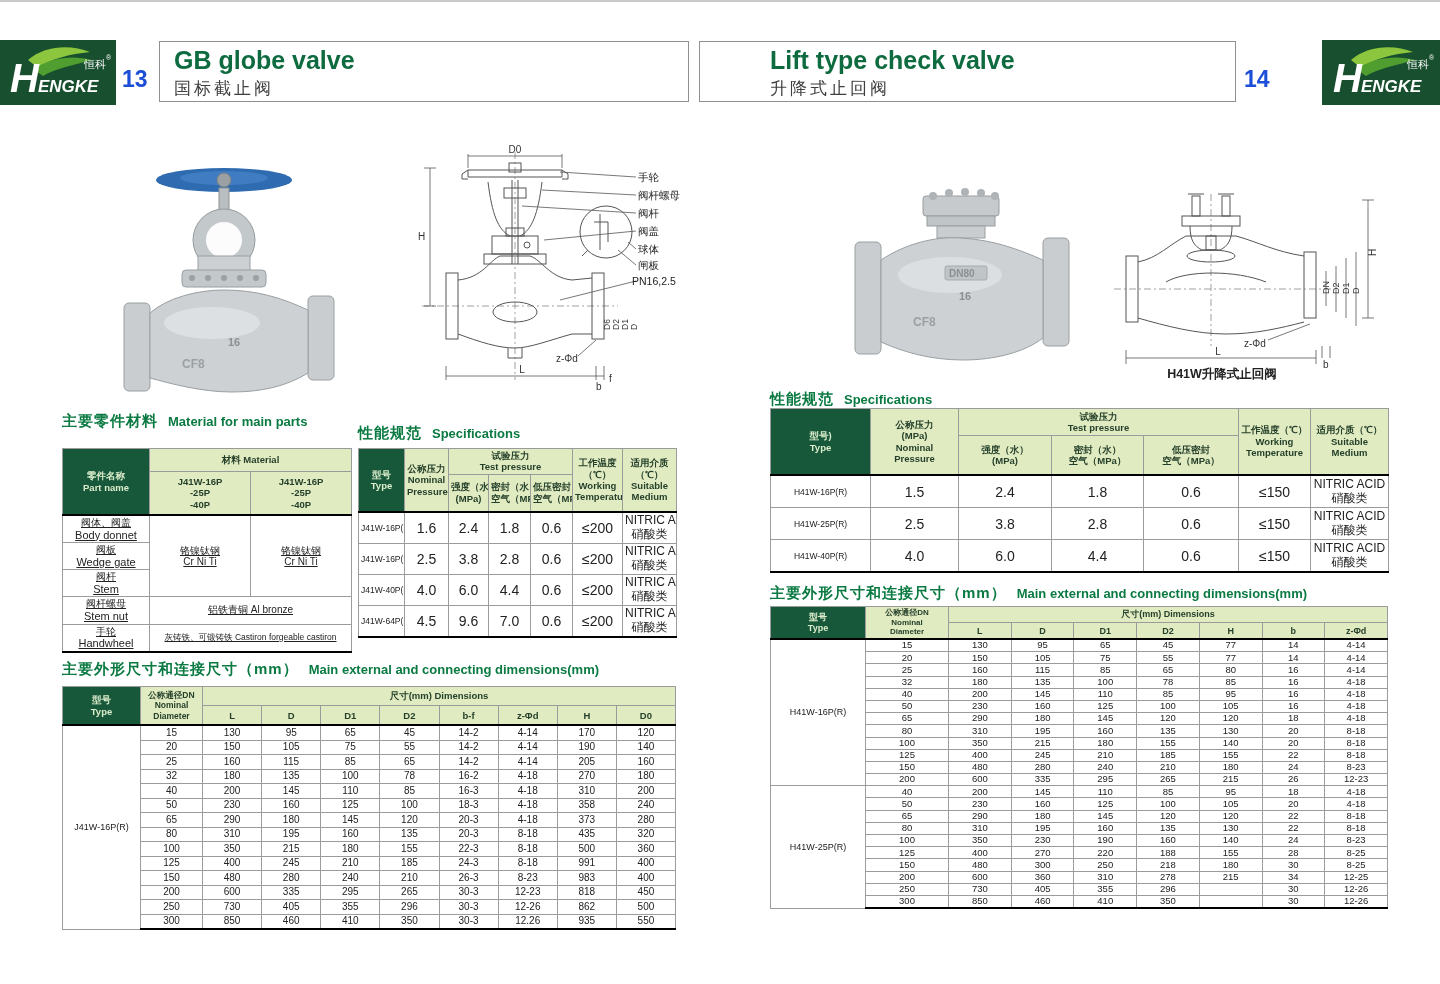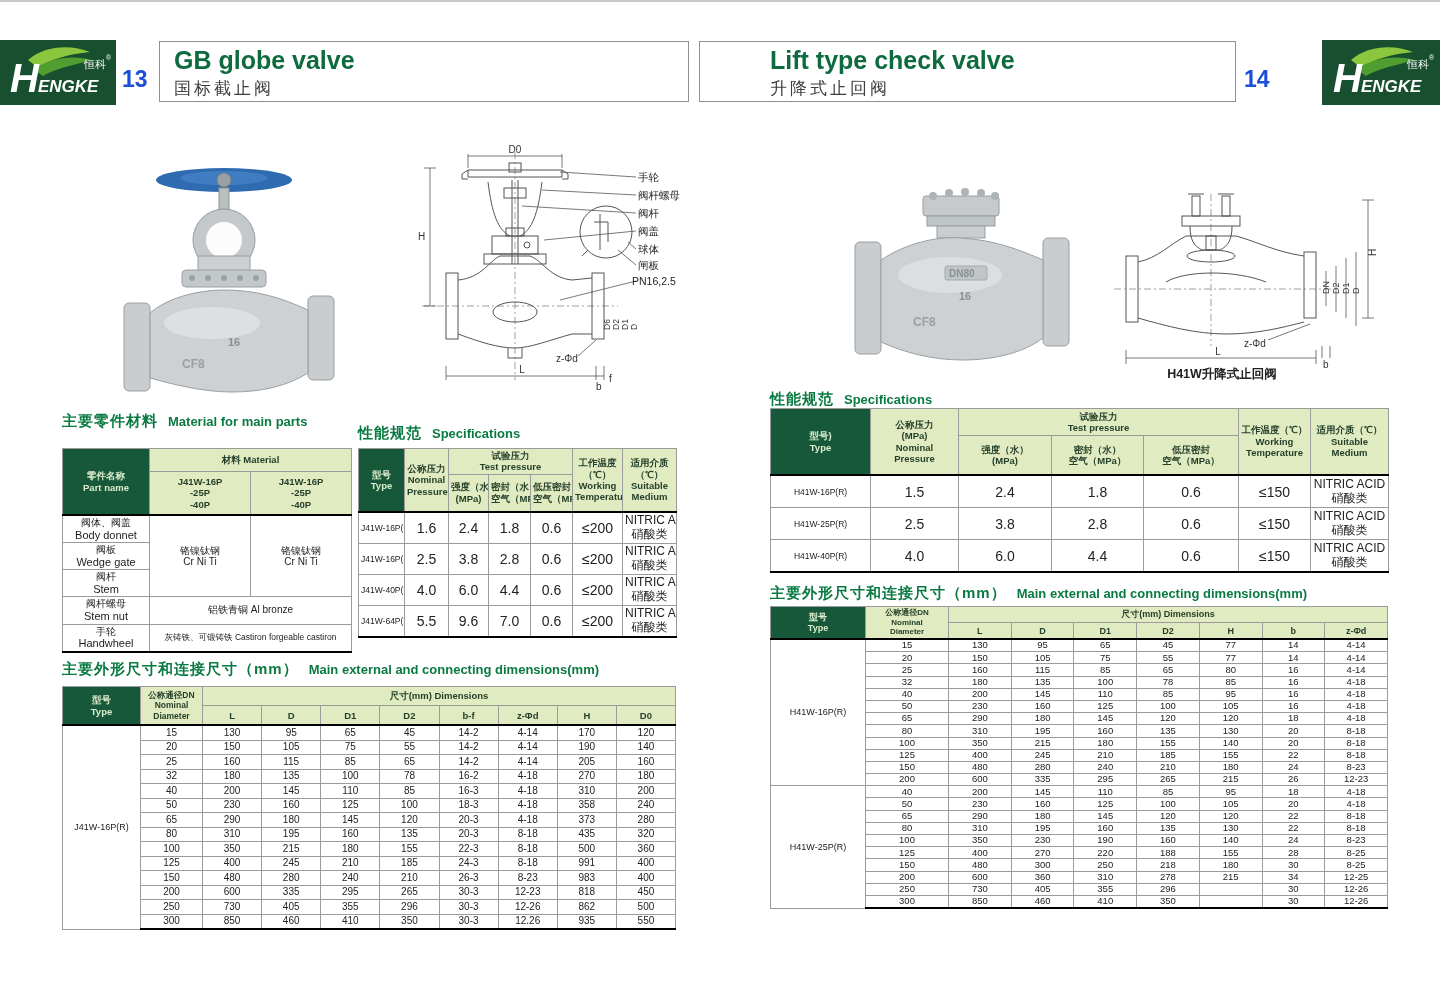--- a/index.html
+++ b/index.html
@@ -20,21 +20,21 @@
         padding:1px 2px;white-space:nowrap;overflow:hidden;}
   .tbl th{font-size:9.5px;font-weight:bold;}
   .tbl th div{line-height:1.2;}
   .tbl td div{line-height:1.15;}
   .dk{background:#17583b;color:#dcedcb;}
   .lt{background:#e1ebc2;color:#25402a;}
   .tbl thead tr:last-child th,.tbl thead tr:first-child th[rowspan]{border-bottom:2.5px solid #000;}
   .tbl tbody tr:last-child td{border-bottom:2.5px solid #000;}
   
   .mat{width:289px;}
-  .mat td{font-size:10px;height:23px;}
+  .mat td{font-size:10px;height:23px;text-decoration:underline;}
   .mat td .sub{font-size:11px;}
   
   .spec tbody td{font-size:14px;}
   .spec tbody td:first-child{font-size:8.5px;}
   .spec tbody td:last-child{font-size:12px;margin-left:6px;}
   .specL{width:318px;}
   .specL thead tr:first-child th{height:20px;}
   .specL thead tr:last-child th{height:34px;}
   .specL tbody td{height:28px;}
   .specR{width:618px;}
@@ -347,21 +347,21 @@
           <td>4.4</td>
           <td>0.6</td>
           <td>≤200</td>
           <td>
             <div>NITRIC ACID</div>
             <div>硝酸类</div>
           </td>
         </tr>
         <tr>
           <td>J41W-64P(R)</td>
-          <td>5.5</td>
+          <td>4.5</td>
           <td>9.6</td>
           <td>7.0</td>
           <td>0.6</td>
           <td>≤200</td>
           <td>
             <div>NITRIC ACID</div>
             <div>硝酸类</div>
           </td>
         </tr>
       </tbody>

